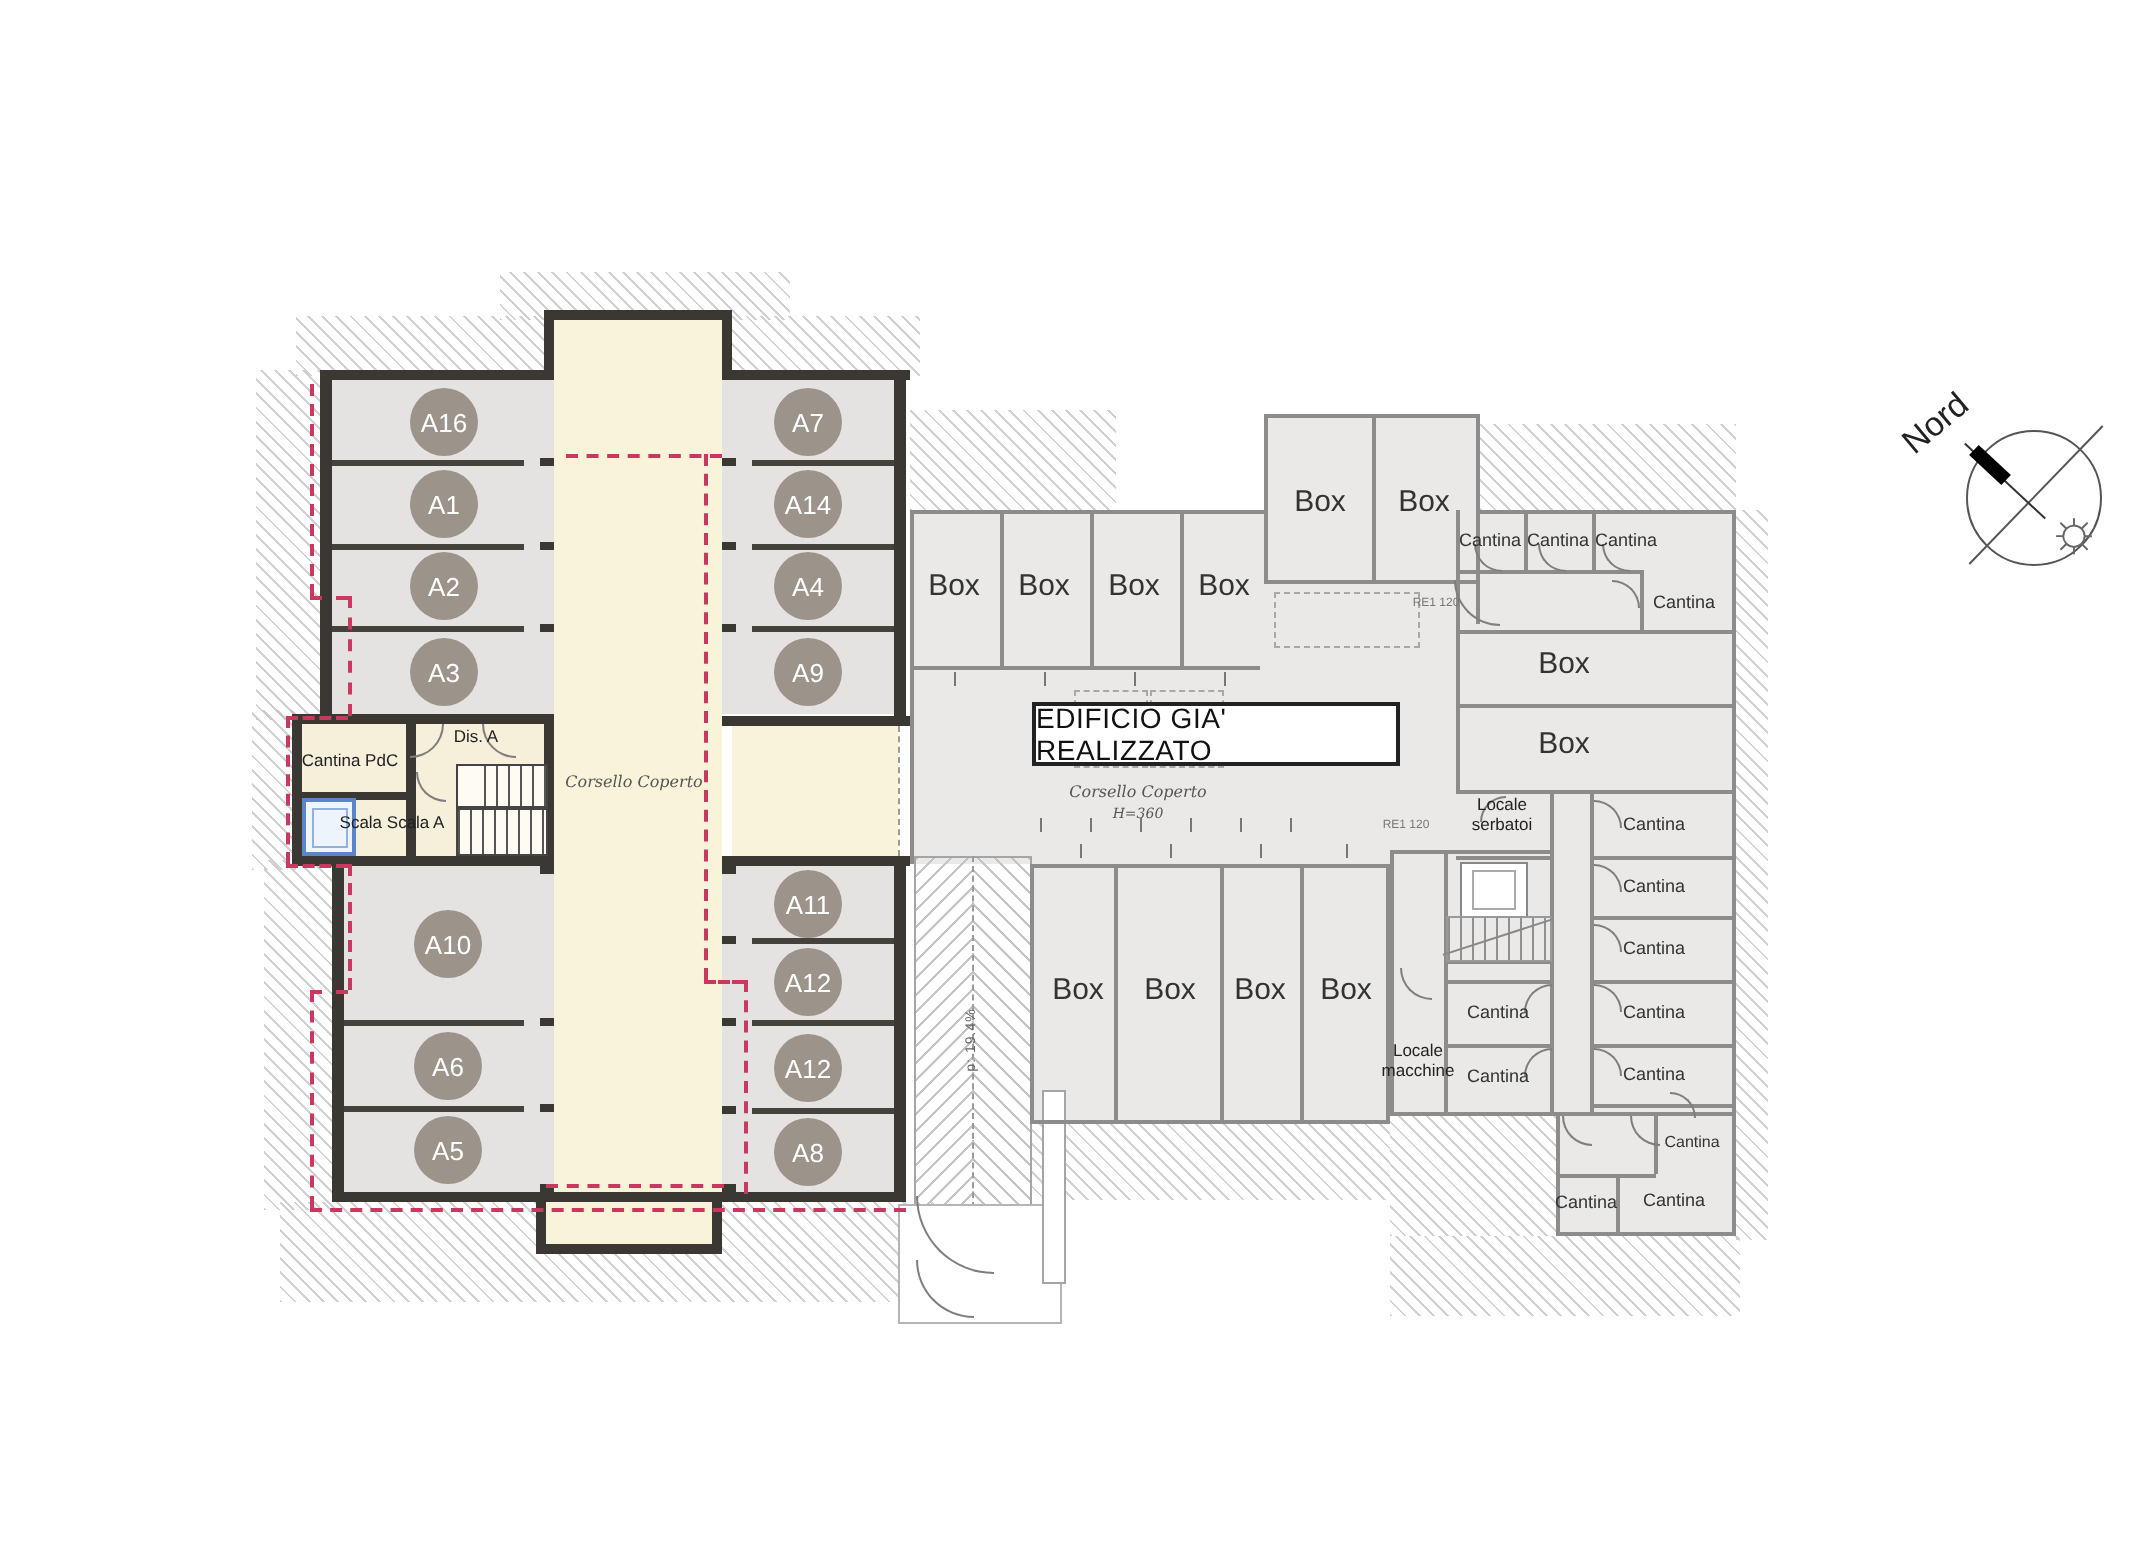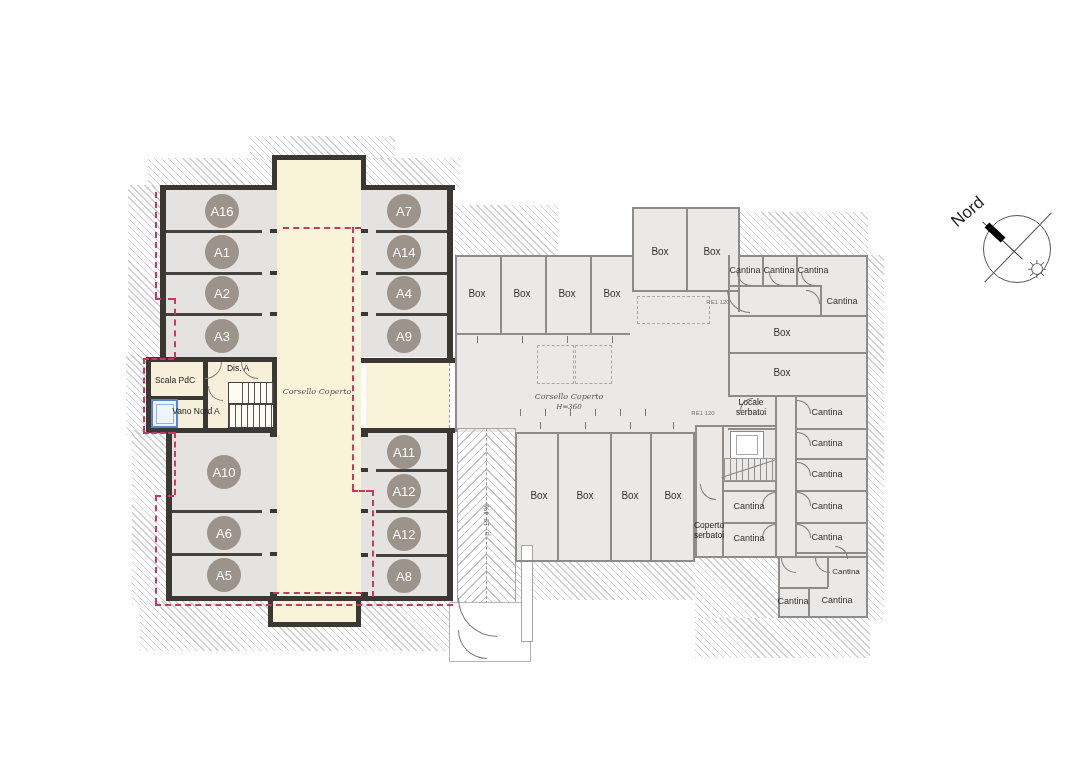--- a/index.html
+++ b/index.html
@@ -21,21 +21,21 @@
   .rdv{position:absolute;width:0;border-left:2px dashed #c9395f;}
   
   .gdv{position:absolute;width:0;border-left:1px dashed #9a9a9a;}
   .gdr{position:absolute;border:1px dashed #a8a8a8;}
   
   .tag{position:absolute;width:34px;height:34px;border-radius:50%;background:#9c938a;color:#fff;
        display:flex;align-items:center;justify-content:center;font-size:13px;transform:translate(-50%,-50%);}
   
   .lbl{position:absolute;transform:translate(-50%,-50%);white-space:nowrap;color:#333;}
   .lblw{position:absolute;transform:translate(-50%,-50%);text-align:center;color:#222;line-height:1.15;}
-  .boxl{font-size:10px;color:#333;}
+  .boxl{font-size:15px;color:#333;}
   .cant{font-size:9px;color:#333;}
   .room{font-size:8.5px;color:#222;}
   .ital{font-family:"DejaVu Serif",serif;font-style:italic;color:#555;font-size:8px;}
   .micro{font-size:6px;color:#777;transform:translate(-50%,-50%);position:absolute;white-space:nowrap;}
   .tick{position:absolute;width:1px;height:7px;background:#777;}
   .arc{position:absolute;border:0 solid #7e7e7e;background:transparent;}
   .banner{position:absolute;left:516px;top:351px;width:180px;height:28px;background:#fff;border:2px solid #222;
           display:flex;align-items:center;justify-content:center;font-size:14px;letter-spacing:.3px;color:#111;}
   .treads{position:absolute;background-image:repeating-linear-gradient(90deg,#555 0 1px,transparent 1px 6px);}
   .treadsg{position:absolute;background-image:repeating-linear-gradient(90deg,#909090 0 1px,transparent 1px 6px);}
@@ -175,23 +175,23 @@
   <div class="tag" style="left:404px;top:293px;">A4</div>
   <div class="tag" style="left:404px;top:336px;">A9</div>
   <div class="tag" style="left:224px;top:472px;">A10</div>
   <div class="tag" style="left:224px;top:533px;">A6</div>
   <div class="tag" style="left:224px;top:575px;">A5</div>
   <div class="tag" style="left:404px;top:452px;">A11</div>
   <div class="tag" style="left:404px;top:491px;">A12</div>
   <div class="tag" style="left:404px;top:534px;">A12</div>
   <div class="tag" style="left:404px;top:576px;">A8</div>
 
-  <div class="lbl room" style="left:175px;top:380px;">Scala PdC</div>
+  <div class="lbl room" style="left:175px;top:380px;">Cantina PdC</div>
   <div class="lbl room" style="left:238px;top:368px;text-align:center;">Dis. A</div>
-  <div class="lbl room" style="left:196px;top:411px;">Vano Nord A</div>
+  <div class="lbl room" style="left:196px;top:411px;">Scala Scala A</div>
   <div class="lbl ital" style="left:317px;top:391px;">Corsello Coperto</div>
 
   <i class="g" style="left:455px;top:255px;width:177px;height:2px;"></i>
   <i class="g" style="left:632px;top:207px;width:108px;height:2px;"></i>
   <i class="g" style="left:632px;top:207px;width:2px;height:85px;"></i>
   <i class="g" style="left:738px;top:207px;width:2px;height:105px;"></i>
   <i class="g" style="left:740px;top:255px;width:128px;height:2px;"></i>
   <i class="g" style="left:455px;top:255px;width:2px;height:177px;"></i>
   <i class="g" style="left:866px;top:255px;width:2px;height:363px;"></i>
   <i class="g" style="left:500px;top:257px;width:2px;height:76px;"></i>
@@ -268,20 +268,21 @@
   <i class="tick" style="left:645px;top:409px;"></i>
   <i class="tick" style="left:477px;top:336px;"></i>
   <i class="tick" style="left:522px;top:336px;"></i>
   <i class="tick" style="left:567px;top:336px;"></i>
   <i class="tick" style="left:612px;top:336px;"></i>
   <i class="tick" style="left:540px;top:422px;"></i>
   <i class="tick" style="left:585px;top:422px;"></i>
   <i class="tick" style="left:630px;top:422px;"></i>
   <i class="tick" style="left:673px;top:422px;"></i>
 
+  <div class="banner">EDIFICIO GIA' REALIZZATO</div>
   <div class="lbl ital" style="left:569px;top:396px;">Corsello Coperto</div>
   <div class="lbl ital" style="left:569px;top:407px;font-size:7px;">H=360</div>
 
   <div class="lbl boxl" style="left:477px;top:293px;">Box</div>
   <div class="lbl boxl" style="left:522px;top:293px;">Box</div>
   <div class="lbl boxl" style="left:567px;top:293px;">Box</div>
   <div class="lbl boxl" style="left:612px;top:293px;">Box</div>
   <div class="lbl boxl" style="left:660px;top:251px;">Box</div>
   <div class="lbl boxl" style="left:712px;top:251px;">Box</div>
   <div class="lbl boxl" style="left:782px;top:332px;">Box</div>
@@ -300,21 +301,21 @@
   <div class="lbl cant" style="left:827px;top:474px;">Cantina</div>
   <div class="lbl cant" style="left:827px;top:506px;">Cantina</div>
   <div class="lbl cant" style="left:827px;top:537px;">Cantina</div>
   <div class="lbl cant" style="left:749px;top:506px;">Cantina</div>
   <div class="lbl cant" style="left:749px;top:538px;">Cantina</div>
   <div class="lbl cant" style="left:846px;top:571px;font-size:8px;">Cantina</div>
   <div class="lbl cant" style="left:793px;top:601px;">Cantina</div>
   <div class="lbl cant" style="left:837px;top:600px;">Cantina</div>
 
   <div class="lblw room" style="left:751px;top:408px;width:42px;">Locale serbatoi</div>
-  <div class="lblw room" style="left:709px;top:531px;width:40px;">Coperto serbatoi</div>
+  <div class="lblw room" style="left:709px;top:531px;width:40px;">Locale macchine</div>
   <div class="micro" style="left:718px;top:302px;">RE1 120</div>
   <div class="micro" style="left:703px;top:413px;">RE1 120</div>
 
   <div>
     <div style="position:absolute;left:983px;top:215px;width:66px;height:66px;border:1.5px solid #555;border-radius:50%;"></div>
     <div class="line" style="left:970px;top:247px;width:96px;transform:rotate(-46deg);"></div>
     <div class="line" style="left:975px;top:240px;width:55px;border-top:1.5px solid #333;transform:rotate(43deg);"></div>
     <div style="position:absolute;left:984px;top:229px;width:22px;height:7px;background:#000;transform:rotate(43deg);"></div>
     <div class="lbl" style="left:968px;top:212px;font-size:17px;color:#222;transform:translate(-50%,-50%) rotate(-40deg);">Nord</div>
     <div class="lbl" style="left:1037px;top:266px;font-size:30px;color:#666;">☼</div>

